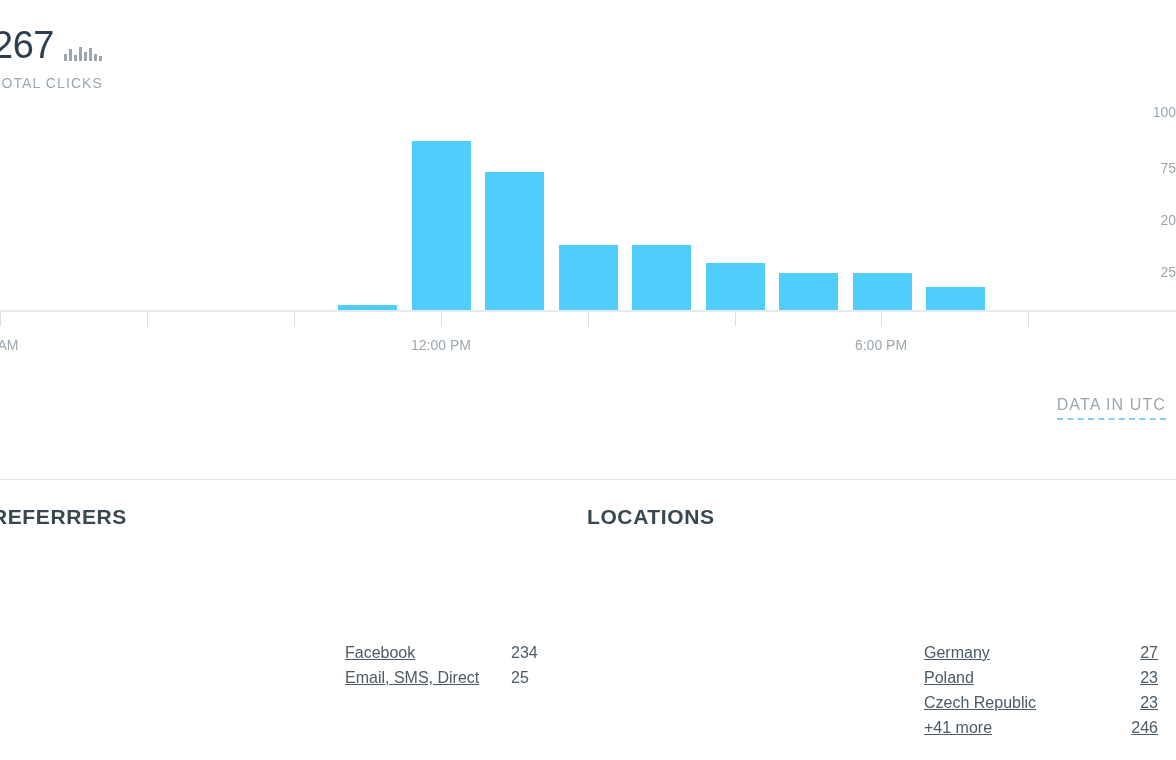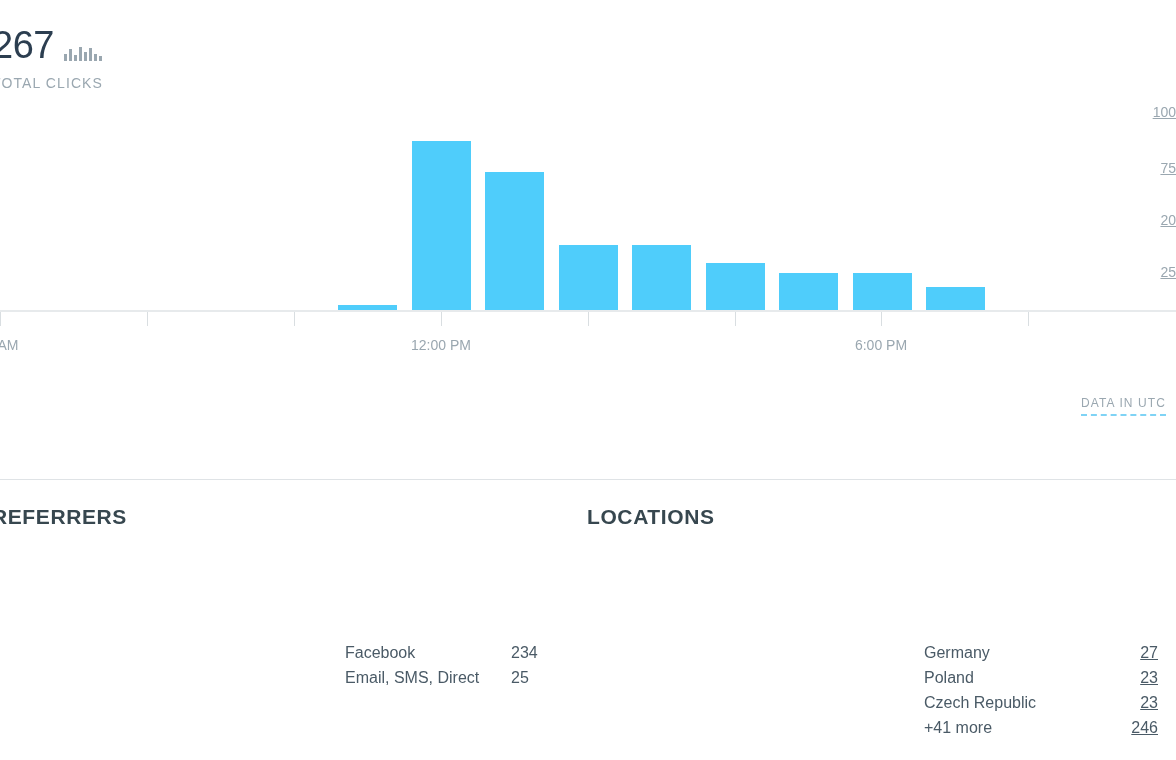--- a/index.html
+++ b/index.html
@@ -34,21 +34,20 @@
 
   
   .chart-area { position: absolute; left: 0; top: 100px; width: 1176px; height: 260px; }
 
   .y-labels { position: absolute; right: 0; top: 0; width: 60px; height: 215px; }
   .y-label {
     position: absolute; right: 0;
     font-size: 14px; color: #9aa7b0;
     text-align: right; width: 60px;
     transform: translateY(-50%);
-    text-decoration: underline;
   }
 
   .plot {
     position: absolute; left: 0; top: 0;
     width: 1112px; height: 212px;
   }
   .baseline {
     position: absolute; left: 0; bottom: 0;
     width: 1176px; height: 2px; background: #e7eaec;
   }
@@ -67,21 +66,21 @@
   .x-ticks { position: absolute; left: 0; top: 210px; width: 1072px; height: 20px; }
   .x-label {
     position: absolute; top: 27px;
     font-size: 14px; color: #9aa7b0;
     transform: translateX(-50%);
     white-space: nowrap;
   }
 
   .utc-note {
     position: absolute; right: 10px; top: 396px;
-    font-size: 12px; letter-spacing: 1.1px;
+    font-size: 16px; letter-spacing: 1.1px;
     color: #9aa7b0;
     border-bottom: 2px dashed #7fd3f5;
     padding-bottom: 4px;
   }
 
   
   .divider {
     position: absolute; left: 0; top: 479px;
     width: 1176px; height: 1px; background: #dfe3e6;
   }
@@ -103,21 +102,21 @@
   .list-referrers { left: 353px; width: 230px; }
   .list-locations { left: 337px; width: 234px; }
 
   .stat-row {
     display: flex;
     justify-content: space-between;
     font-size: 16px;
     color: #4a5a66;
     line-height: 25px;
   }
-  .stat-name { white-space: nowrap; }
+  .stat-name { white-space: nowrap; text-decoration: underline; }
   .stat-value { text-align: right; }
   .list-referrers .stat-value { width: 70px; text-align: left; padding-left: 6px; }
   .list-locations .stat-value { width: 56px; text-align: right; text-decoration: underline; }
 </style>
 </head>
 <body>
 
 <div class="page">
 
   <div class="summary">

